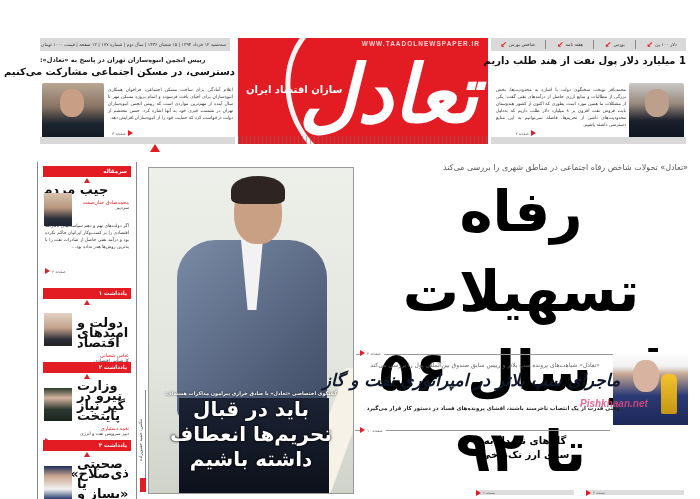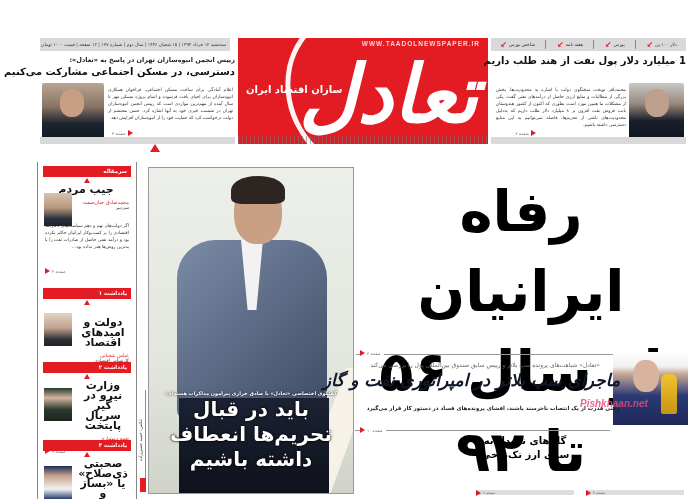--- a/index.html
+++ b/index.html
@@ -20,21 +20,21 @@
   .logo-url { position: absolute; right: 8px; top: 2px; font-size: 6.5px; font-weight: bold; letter-spacing: 1px; color: #fbd0d0; direction: ltr; font-family: "Liberation Sans", sans-serif; }
   .logo-text { position: absolute; right: 10px; top: 6px; font-family: "DejaVu Serif", serif; font-size: 80px; font-weight: bold; color: #fff; line-height: 100px; font-style: italic; }
   .logo-tagline { position: absolute; left: 8px; top: 46px; font-size: 10px; color: #fff; font-weight: bold; }
   .logo-swoosh { position: absolute; left: 50px; top: -30px; width: 150px; height: 170px; border: 5px solid #fff; border-radius: 50%; border-right-color: transparent; border-bottom-color: transparent; transform: rotate(-30deg); opacity: 0.95; }
   .ruler { position: absolute; left: 0; bottom: 0; width: 100%; height: 8px; background: repeating-linear-gradient(90deg, #777 0 1px, transparent 1px 4px); opacity: 0.55; }
   .ruler-marker { position: absolute; left: 110px; top: 106px; width: 0; height: 0; border-left: 5px solid transparent; border-right: 5px solid transparent; border-bottom: 8px solid #e31b23; }
 
   .teaser { position: absolute; top: 15px; height: 91px; }
   .teaser-left { left: 0; width: 195px; }
   .teaser-right { right: 0; width: 195px; }
-  .teaser-kicker { font-size: 6.5px; font-weight: bold; color: #222; text-align: right; margin-top: 3px; }
+  .teaser-kicker { font-size: 6.5px; font-weight: bold; color: #222; text-align: left; margin-top: 3px; }
   .teaser-title { font-size: 10px; font-weight: bold; color: #111; text-align: center; margin-top: 2px; white-space: nowrap; }
   .teaser-body { position: absolute; top: 33px; font-size: 4.5px; line-height: 7px; color: #333; text-align: justify; }
   .teaser-left .teaser-body { right: 2px; width: 125px; }
   .teaser-right .teaser-body { right: 60px; width: 130px; }
   .teaser-photo { position: absolute; top: 30px; width: 62px; height: 58px; background: linear-gradient(180deg, #b9a693 0%, #8a7564 40%, #1c2430 70%, #111820 100%); border-radius: 2px; }
   .teaser-left .teaser-photo { left: 2px; }
   .teaser-right .teaser-photo { right: 2px; width: 55px; background: linear-gradient(180deg, #c8c8c8 0%, #9a8b7d 35%, #1a1f2c 65%, #0e1320 100%); }
   .teaser-photo .face { position: absolute; left: 18px; top: 6px; width: 24px; height: 28px; border-radius: 45%; background: #c89e84; }
   .teaser-right .teaser-photo .face { left: 16px; background: #bda08c; }
   .page-ref { position: absolute; bottom: 8px; display: flex; align-items: center; gap: 2px; font-size: 4px; color: #666; }
@@ -43,21 +43,21 @@
   .page-ref .tri { width: 0; height: 0; border-top: 3px solid transparent; border-bottom: 3px solid transparent; border-left: 5px solid #e31b23; }
   .gray-strip { position: absolute; bottom: 0; height: 7px; background: #d9d9d9; }
   .teaser-left .gray-strip { left: 0; width: 195px; }
   .teaser-right .gray-strip { right: 0; width: 195px; }
 
   
   .left-col { position: absolute; left: 37px; top: 162px; width: 100px; height: 337px; border-left: 1px solid #888; border-right: 1px solid #888; }
   .left-section { position: relative; padding: 0 5px; }
   .section-head { height: 11px; background: #e31b23; color: #fff; font-size: 5.5px; font-weight: bold; text-align: right; padding: 2px 4px; margin-top: 4px; position: relative; }
   .section-head::after { content: ""; position: absolute; left: 50%; bottom: -6px; margin-left: -3px; border-left: 3px solid transparent; border-right: 3px solid transparent; border-bottom: 5px solid #e31b23; }
-  .section-title { font-size: 11px; font-weight: bold; line-height: 10px; text-align: center; margin-top: 8px; padding-right: 2px; }
+  .section-title { font-size: 13px; font-weight: bold; line-height: 10px; text-align: left; margin-top: 8px; padding-right: 2px; }
   .author-photo { position: absolute; left: 6px; width: 28px; height: 33px; background: linear-gradient(180deg, #d8c3b0 0%, #b7967c 45%, #2a2f3b 78%, #1e2330 100%); }
   .author-name { font-size: 5px; color: #e31b23; text-align: right; margin-top: 4px; padding-right: 2px; }
   .author-role { font-size: 4.5px; color: #333; text-align: right; padding-right: 2px; }
   .section-body { font-size: 4.5px; line-height: 7px; color: #333; text-align: justify; margin-top: 3px; padding: 0 2px; }
   .mini-ref { display: flex; align-items: center; gap: 2px; font-size: 4px; color: #666; margin-top: 2px; direction: ltr; padding-left: 2px; }
   .mini-ref .tri { width: 0; height: 0; border-top: 3px solid transparent; border-bottom: 3px solid transparent; border-left: 5px solid #e31b23; }
 
   
   .center-photo { position: absolute; left: 148px; top: 167px; width: 206px; height: 327px; border: 1px solid #999; background: #b91c1c; overflow: hidden; }
   .cp-bg { position: absolute; inset: 0; background: linear-gradient(180deg, #edf0ea 0%, #e3e6de 60%, #cfd3ca 100%); }
@@ -192,21 +192,21 @@
         <div class="author-role">کارشناس اقتصادی</div>
       </div>
       <div class="mini-ref">
         <span class="tri"></span>
         <span>صفحه ۵</span>
       </div>
     </div>
 
     <div class="left-section" style="height:74px;">
       <div class="section-head">یادداشت ۲</div>
-      <div class="section-title" style="padding-left:34px;">وزارت نیرو در گیر سریال پایتخت</div>
+      <div class="section-title" style="padding-left:34px;">وزارت نیرو در گیر نیاز پایتخت</div>
       <div class="author-photo" style="top:26px; background:linear-gradient(180deg,#2a3a2c 0%,#d5b5a0 30%,#2c3a30 65%,#1a241c 100%);"></div>
       <div style="padding-left:32px;">
         <div class="author-name">نغمه دستیاری</div>
         <div class="author-role">دبیر سرویس نفت و انرژی</div>
       </div>
       <div class="mini-ref">
         <span class="tri"></span>
         <span>صفحه ۷</span>
       </div>
     </div>
@@ -227,22 +227,23 @@
     <div class="cp-rail"></div>
     <div class="cp-jacket"></div>
     <div class="cp-shirt"></div>
     <div class="cp-face"></div>
     <div class="cp-hair"></div>
     <div class="cp-pants"></div>
     <div class="cp-caption">گفتگوی اختصاصی «تعادل» با صادق خرازی پیرامون مذاکرات هسته‌ای:</div>
     <div class="cp-headline">باید در قبال تحریم‌ها انعطاف داشته باشیم</div>
   </div>
 
+  <div class="main-kicker">«تعادل» تحولات شاخص رفاه اجتماعی در مناطق شهری را بررسی می‌کند</div>
   <div class="main-headline">
-    <div>رفاه ایرانیان</div>
+    <div>رفاه تسهیلات</div>
     <div>از سال ۵۶ تا ۹۲</div>
   </div>
   <div class="main-ref-line"></div>
   <div class="main-ref">
     <span class="tri"></span>
     <span>صفحه ۲</span>
   </div>
 
   <div class="story2-photo">
     <div class="face"></div>

